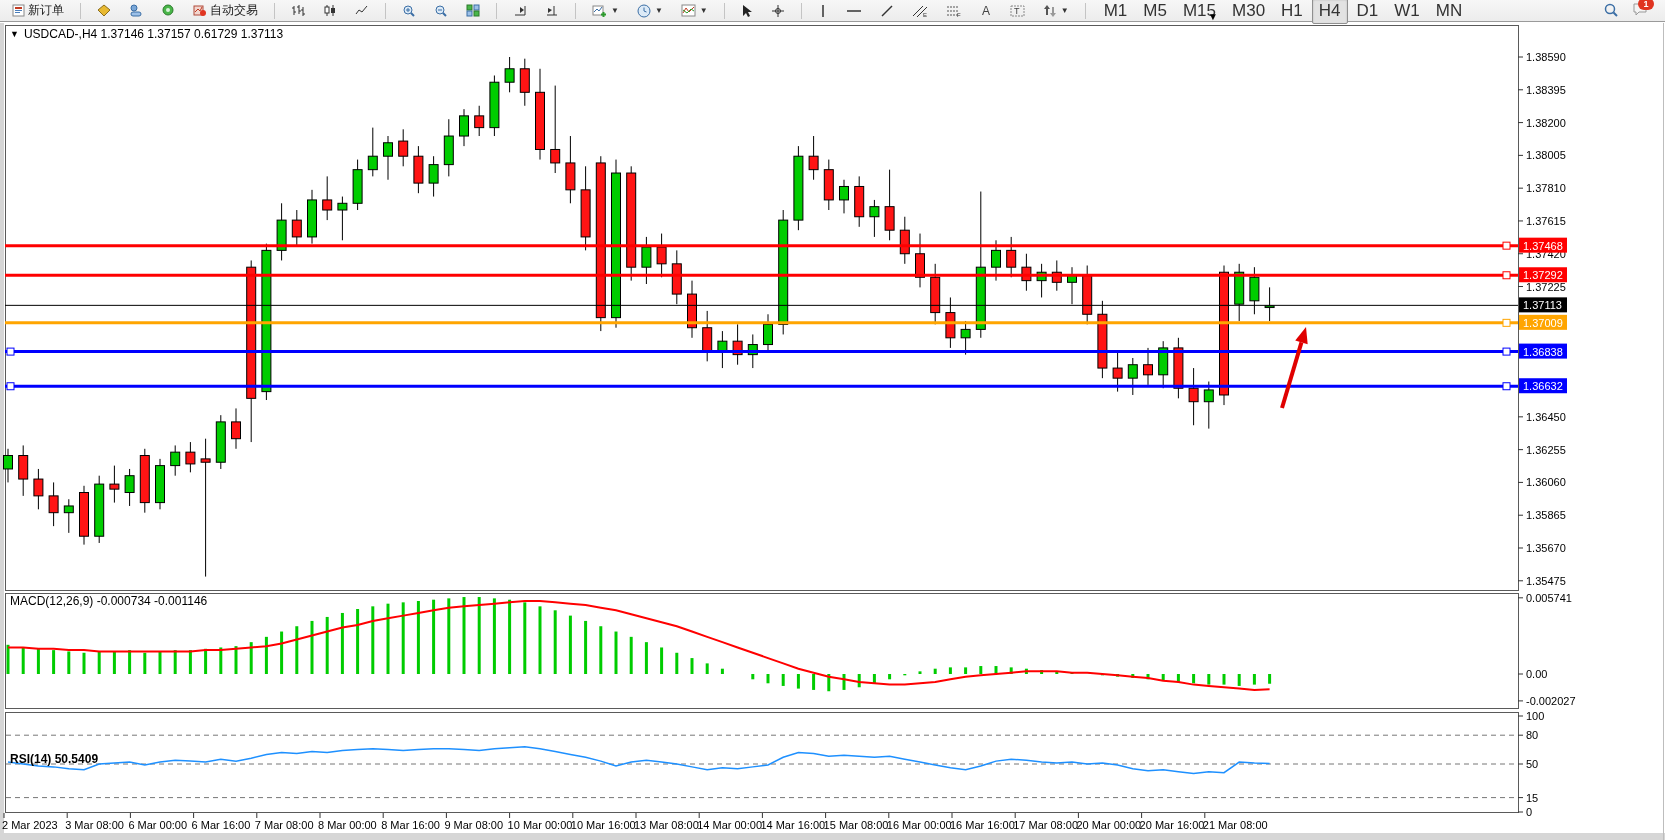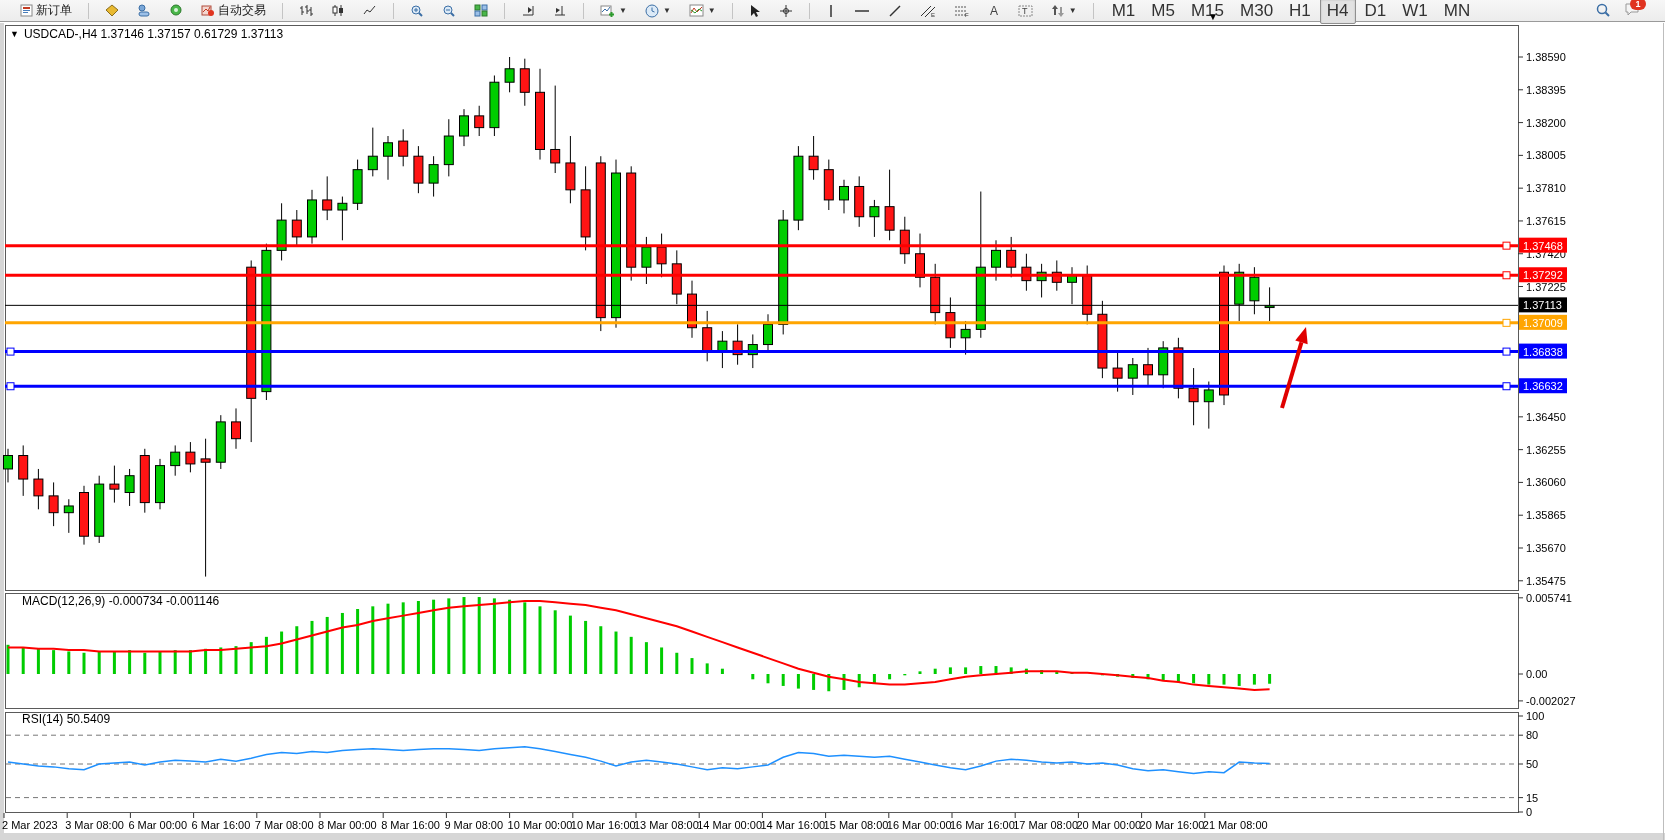--- a/index.html
+++ b/index.html
@@ -5,44 +5,44 @@
   html,body{margin:0;padding:0;}
   body{
     width:1665px;height:840px;position:relative;overflow:hidden;
     font-family:"Liberation Sans",sans-serif;background:#ffffff;
   }
   
   .toolbar{
     position:absolute;top:0;left:0;width:1665px;height:22px;
     background:linear-gradient(#f7f7f7,#ececec);
     border-bottom:1px solid #9a9a9a;
-    display:flex;align-items:center;padding:0 15px;gap:8px;z-index:10;
+    display:flex;align-items:center;padding:0 7px;gap:8px;z-index:10;
     font-size:12px;color:#1a1a1a;box-sizing:border-box;text-align:right;
   }
   .tbtn{height:19px;display:flex;align-items:center;gap:3px;padding:0 4px;border:1px solid transparent;border-radius:2px;cursor:default;white-space:nowrap;}
   .tbtn svg{display:block;}
   .sep{width:1px;height:16px;background:#c4c4c4;margin:0 3px;flex:none;}
   .caret{font-size:8px;color:#333;margin-left:1px;}
   .tf{font-size:17px;color:#333;padding:2px 6px;border:1px solid transparent;border-radius:2px;}
   .tf.active{background:#e2e2e2;border-color:#8f8f8f;box-shadow:inset 0 1px 2px rgba(0,0,0,.2);}
   .spacer{flex:1;}
   .badge{
     position:absolute;top:-4px;right:-6px;min-width:12px;height:12px;border-radius:7px;
     background:#e03420;color:#fff;font-size:9px;font-weight:bold;display:flex;align-items:center;justify-content:center;padding:0 2px;
   }
   .bubble-wrap{position:relative;margin-right:10px;}
   
   .chart-title{
     position:absolute;top:27px;left:10px;font-size:12px;color:#000;z-index:5;
     display:flex;align-items:center;gap:5px;
   }
   .tri{font-size:9px;color:#000;}
-  .panel-label{position:absolute;left:10px;font-size:12px;color:#000;z-index:5;margin-left:12px;}
+  .panel-label{position:absolute;left:10px;font-size:12px;color:#000;z-index:5;}
   #macd-label{top:594px;}
-  #rsi-label{top:712px;}
+  #rsi-label{top:752px;font-weight:bold;}
   .overflow-chevron{position:absolute;top:11px;left:1208px;font-size:10px;color:#000;z-index:11;}
   svg#chart-canvas{position:absolute;top:0;left:0;z-index:1;}
 </style>
 </head>
 <body>
 
 <div class="toolbar">
   <div class="tbtn">
     <span>
         <svg width="13" height="13">

